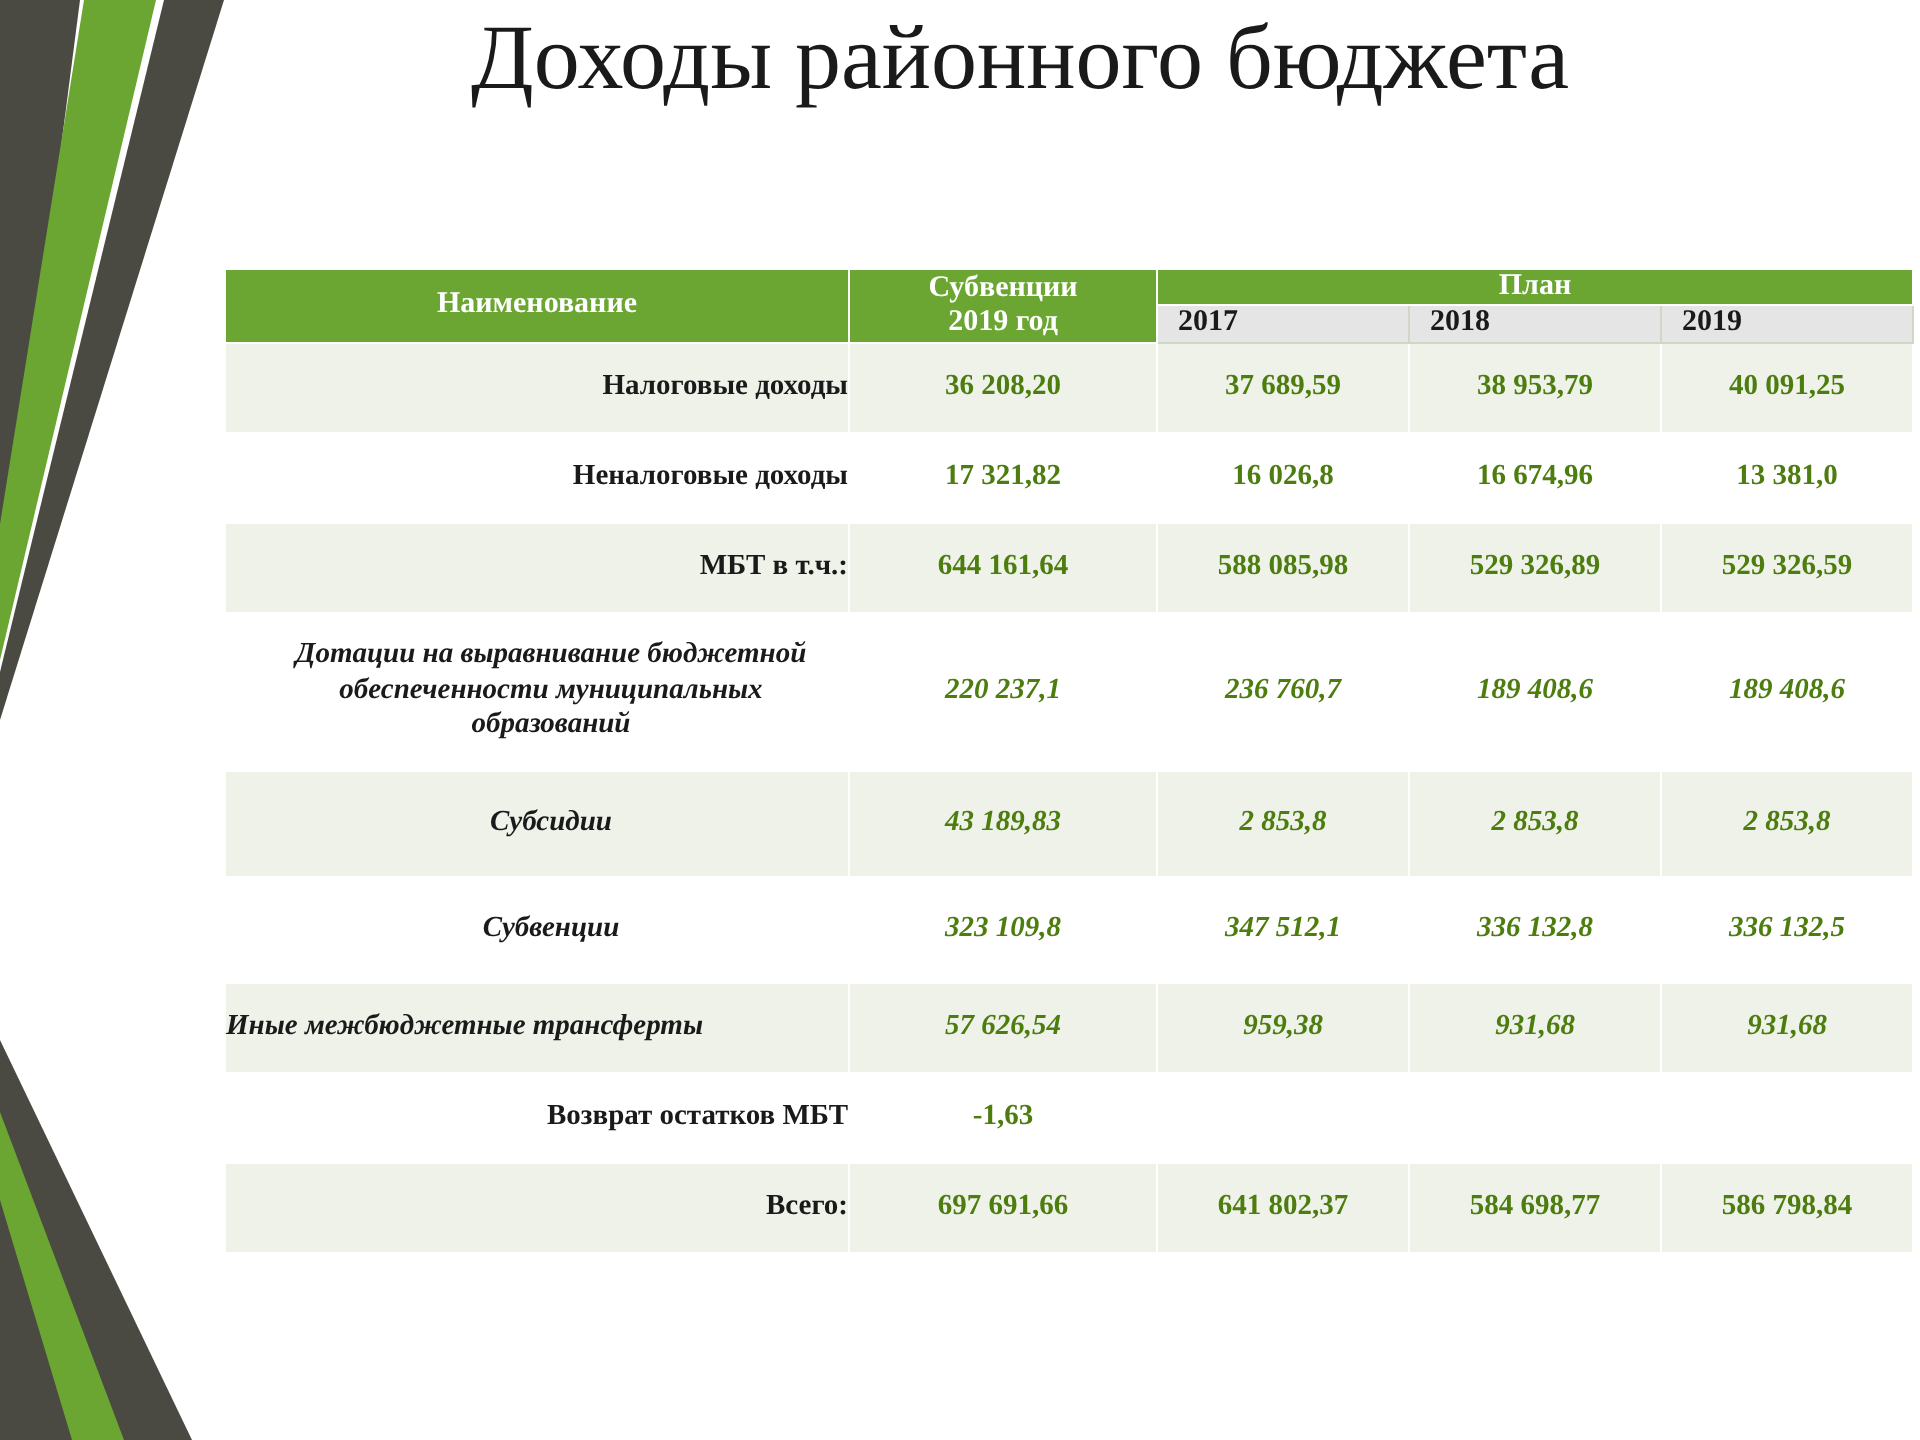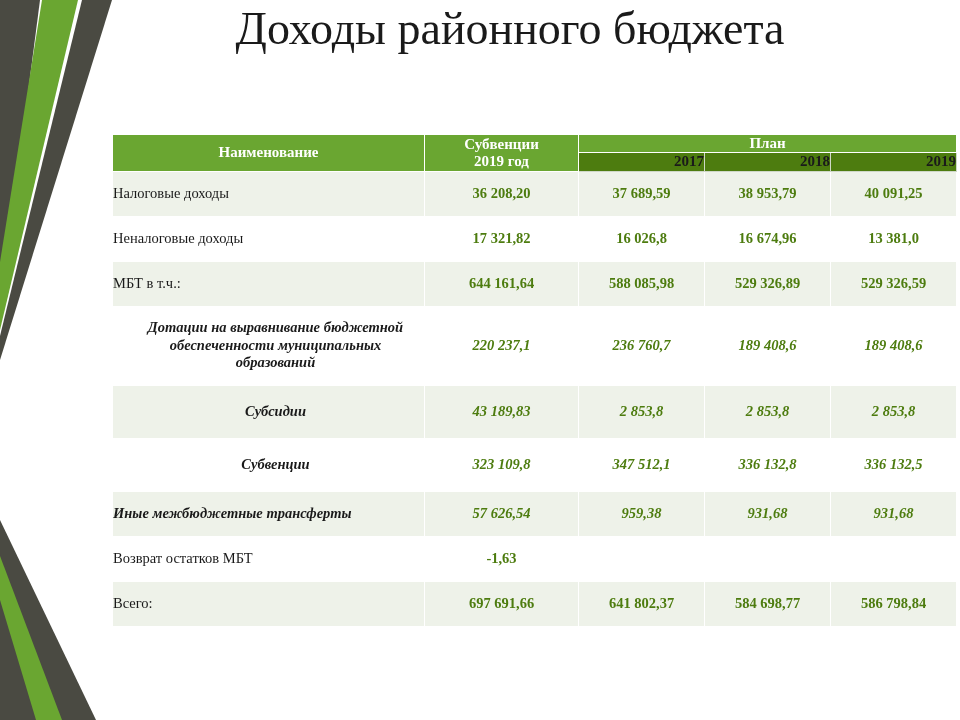--- a/index.html
+++ b/index.html
@@ -70,34 +70,34 @@
     color: #ffffff;
     font-family: "Liberation Serif", serif;
     font-weight: bold;
     font-size: 15px;
     text-align: center;
     vertical-align: middle;
     line-height: 1.15;
     padding: 6px 4px;
   }
   th.hd.sub {
-    background: #4d7c0f;
+    background: #e5e5e5;
     color: #1a1a1a;
     font-size: 15px;
-    text-align: right;
-    padding-left: 28px;
+    text-align: left;
+    padding-left: 10px;
     border: 1px solid #cfd8c8;
   }
 
   
   td.name {
     font-size: 14.5px;
-    font-weight: normal;
+    font-weight: bold;
     color: #1a1a1a;
-    text-align: left;
+    text-align: right;
     padding: 9px 6px 9px 10px;
     line-height: 1.2;
   }
   td.name.indent {
     font-weight: bold;
     font-style: italic;
     text-align: center;
     padding-left: 26px;
     padding-right: 12px;
   }

